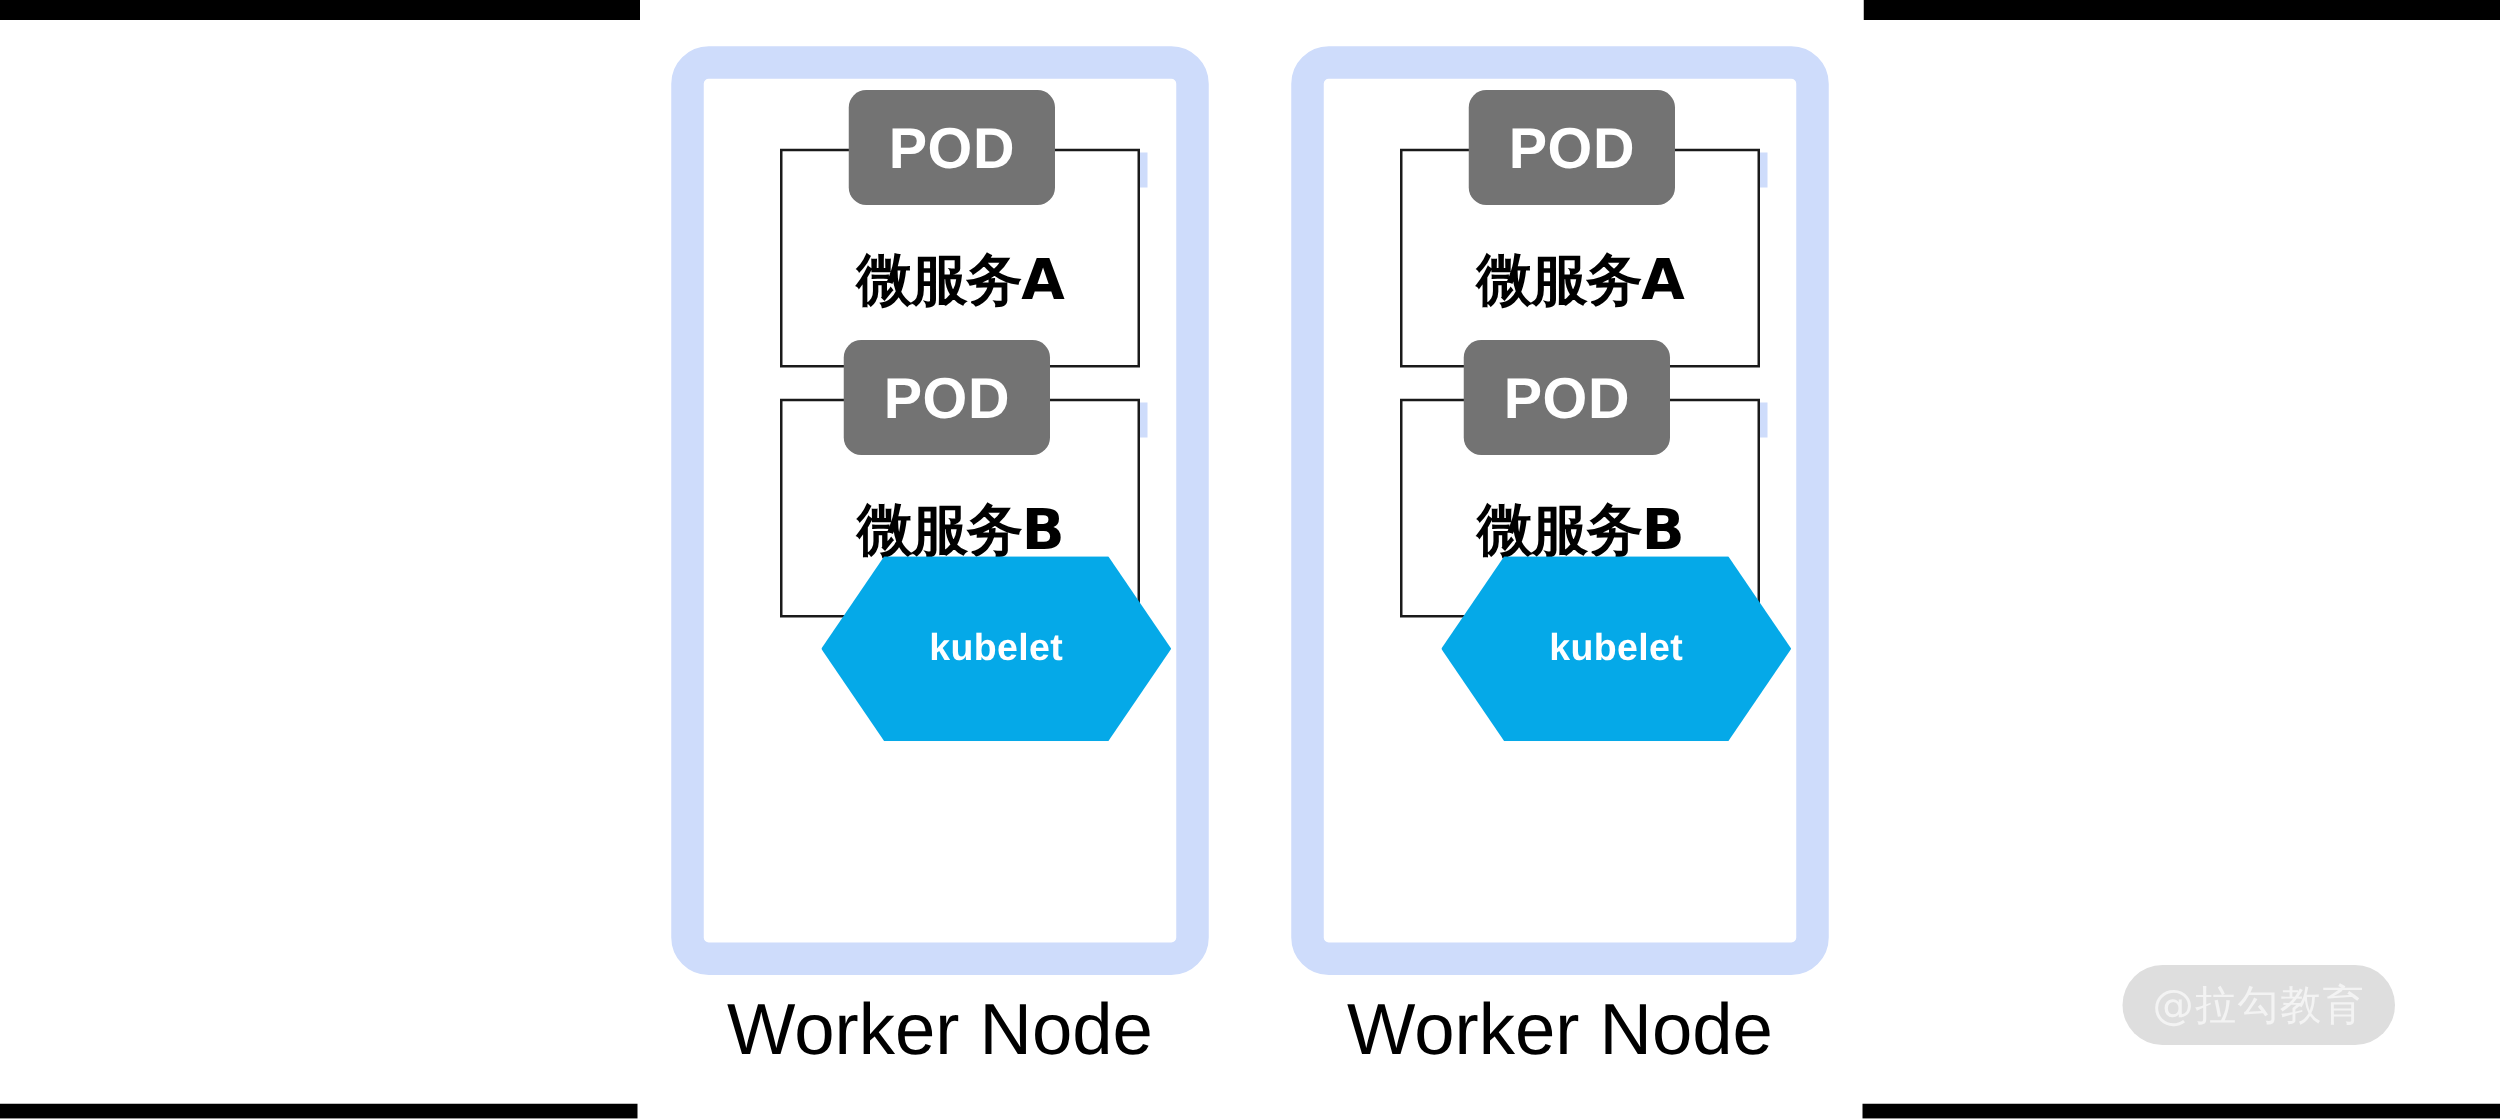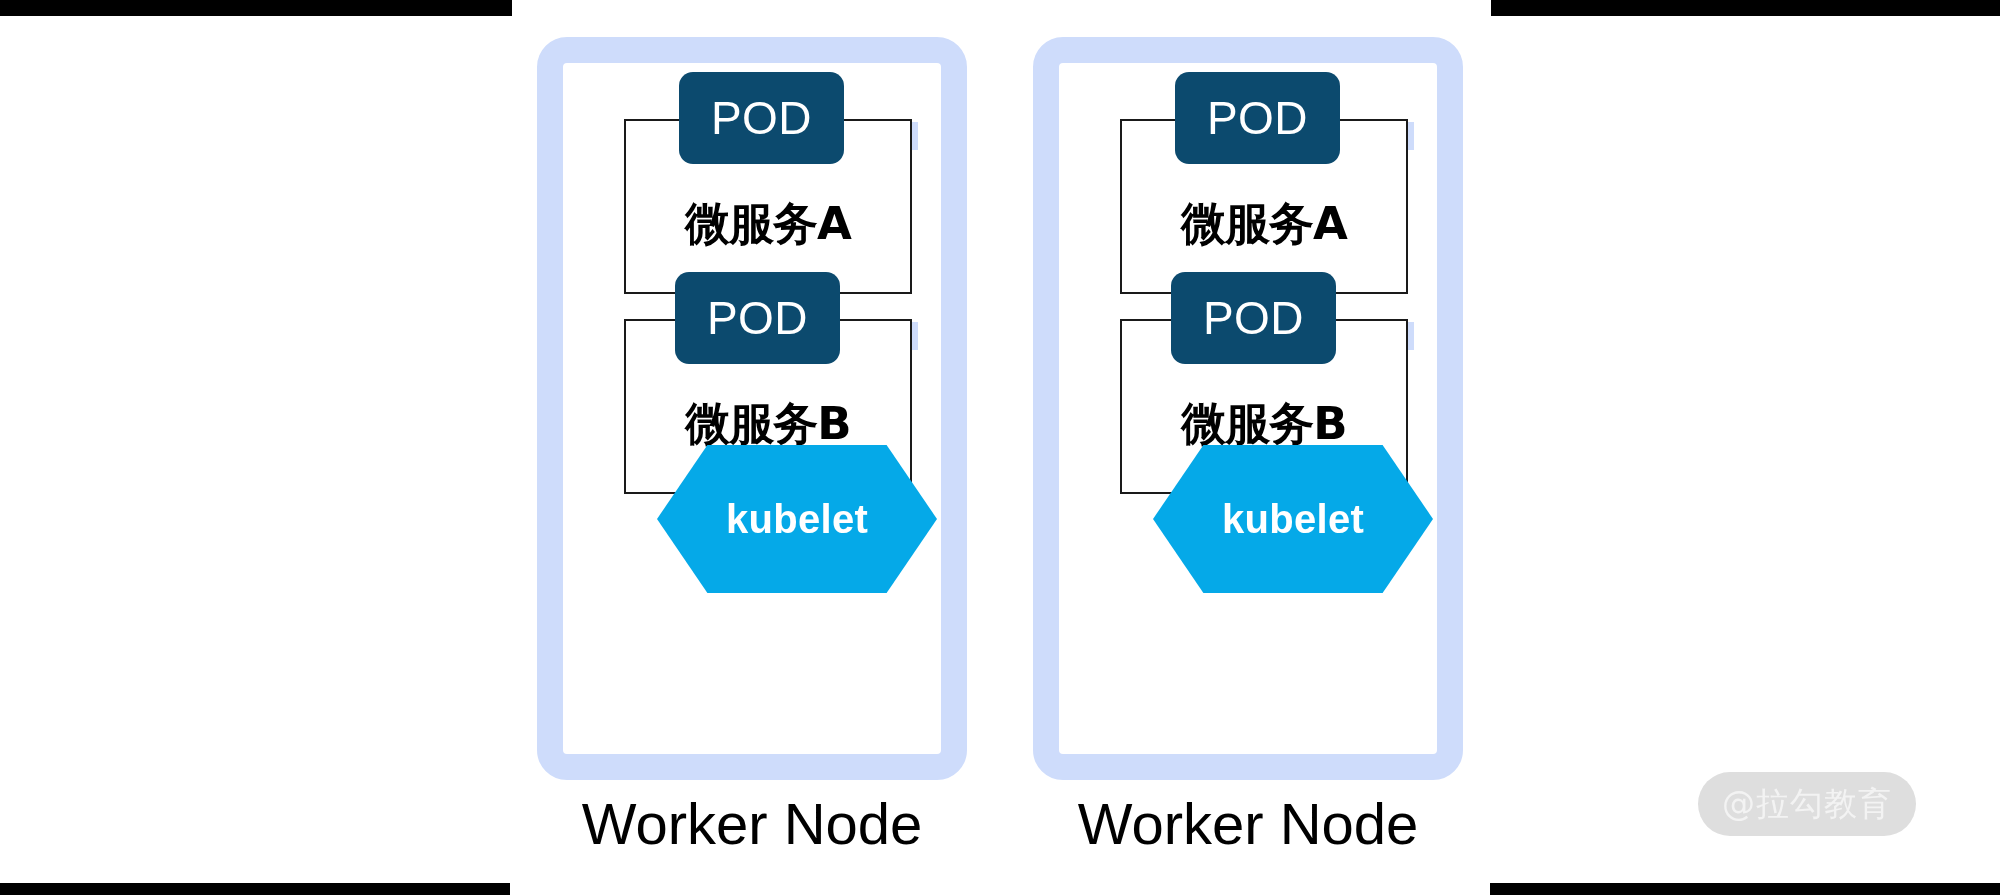--- a/index.html
+++ b/index.html
@@ -54,47 +54,47 @@
     font-size:45px;font-weight:bold;color:#000000;
     letter-spacing:-1px;line-height:1;
     margin-top:34px;
     white-space:nowrap;
   }
 
   
   .pod-badge{
     position:absolute;
     width:165px;height:92px;
-    background:#0c4a6e;
+    background:#737373;
     border-radius:14px;
     display:flex;align-items:center;justify-content:center;
     color:#ffffff;
     font-size:46px;
-    font-weight:400;
+    font-weight:700;
     letter-spacing:0.5px;
   }
   .pod-a{left:116px;top:9px;}
   .pod-b{left:112px;top:209px;}
 
   
   .hex-wrap{
     position:absolute;
     left:94px;top:382px;
     width:280px;height:148px;
   }
   .hex{
     width:100%;height:100%;
     background:#05a9e8;
     -webkit-clip-path:polygon(18% 0%, 82% 0%, 100% 50%, 82% 100%, 18% 100%, 0% 50%);
     clip-path:polygon(18% 0%, 82% 0%, 100% 50%, 82% 100%, 18% 100%, 0% 50%);
     display:flex;align-items:center;justify-content:center;
   }
   .hex-label{
     color:#ffffff;
-    font-size:40px;
+    font-size:30px;
     font-weight:600;
     letter-spacing:0.3px;
   }
 
   
   .node-caption{
     position:absolute;
     top:790px;
     width:430px;
     text-align:center;

